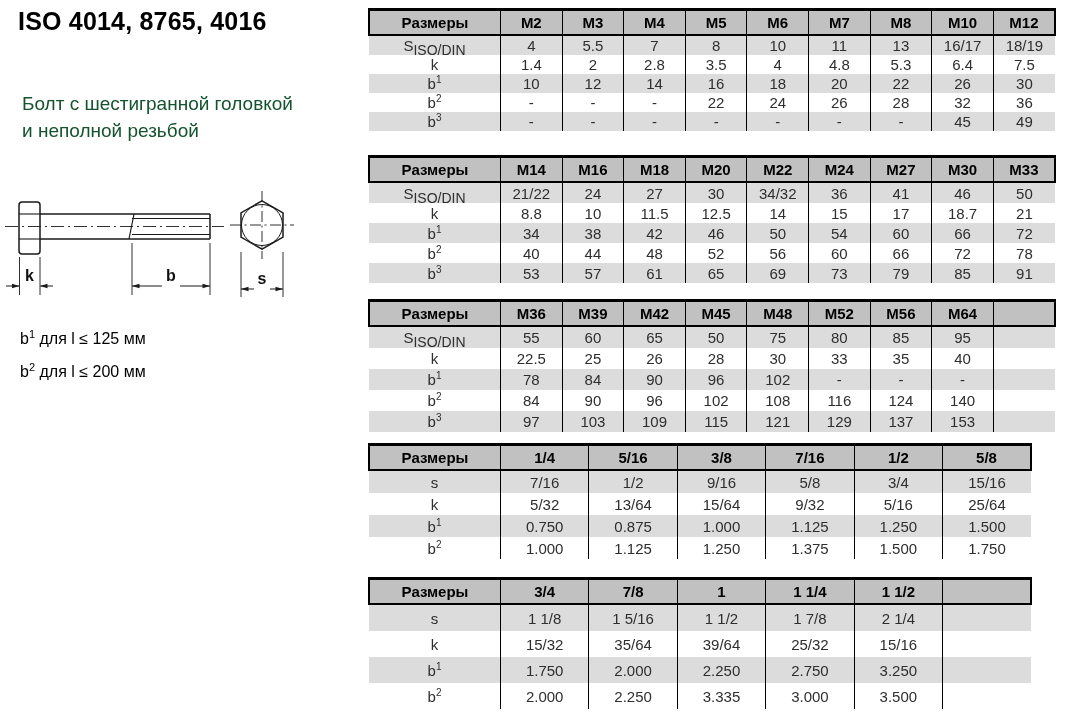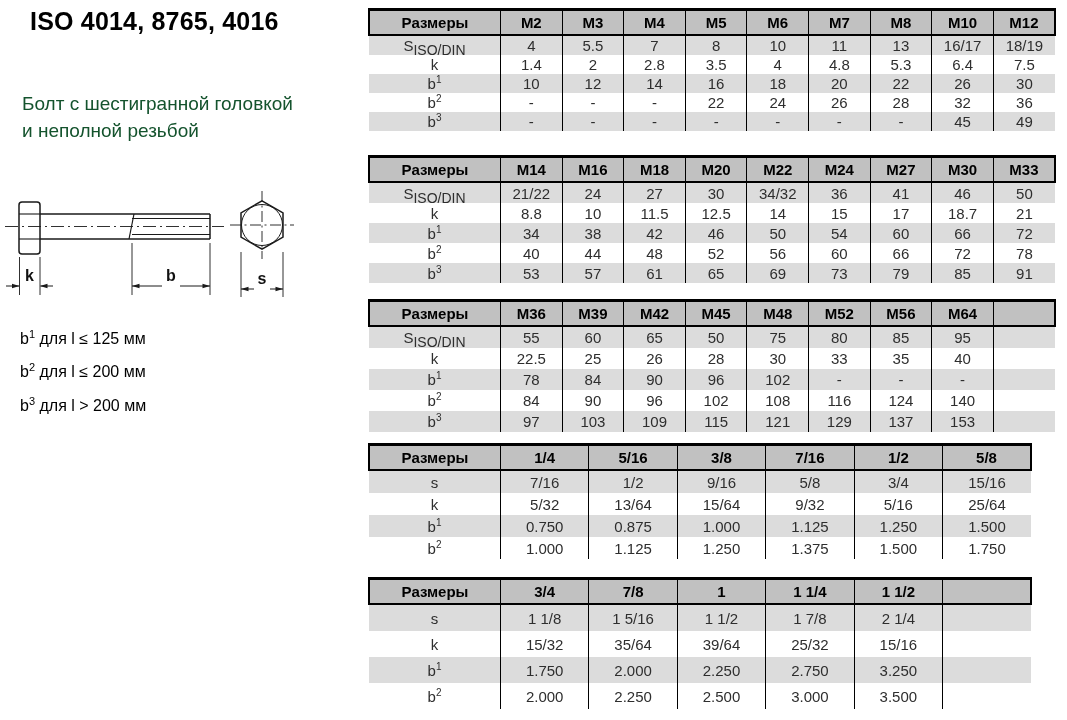--- a/index.html
+++ b/index.html
@@ -3,21 +3,21 @@
 <meta charset="utf-8">
 <style>
   html,body{margin:0;padding:0;}
   body{
     width:1067px;height:720px;position:relative;overflow:hidden;
     background:#ffffff;
     font-family:"Liberation Sans", sans-serif;
     -webkit-font-smoothing:antialiased;
   }
   
-  .title-block{position:absolute;left:30px;top:4px;text-align:center;}
+  .title-block{position:absolute;left:18px;top:4px;text-align:center;}
   .title-line{font-size:25px;font-weight:bold;color:#000;line-height:34px;letter-spacing:.2px;}
   .subtitle-block{position:absolute;left:22px;top:90px;}
   .subtitle-line{font-size:19px;color:#14532d;line-height:27px;}
 
   
   .diagram-wrap{position:absolute;left:0;top:185px;width:370px;height:138px;}
   .diagram-wrap svg{display:block;}
   .dim-label{font-family:"Liberation Sans",sans-serif;font-size:16px;font-weight:bold;fill:#111;}
 
   
@@ -135,21 +135,20 @@
       <polygon points="241,104 248.5,101.7 248.5,106.3" stroke="none"></polygon>
       <polygon points="283,104 275.5,101.7 275.5,106.3" stroke="none"></polygon>
       <text class="dim-label" x="262" y="99" text-anchor="middle" stroke="none">s</text>
     </g>
   </svg>
 </div>
 
 <div class="footnotes">
   <div class="footnote"><span>b</span><sup>1</sup> <span>для l ≤ 125 мм</span></div>
   <div class="footnote"><span>b</span><sup>2</sup> <span>для l ≤ 200 мм</span></div>
-  <div class="footnote"><span>b</span><sup>3</sup> <span>для l &gt; 200 мм</span></div>
 </div>
 
 <div class="tbl-wrap t1 metric">
     <table class="dim-table">
       <thead>
         <tr>
           <th class="lbl-col">Размеры</th>
           <th>M2</th>
           <th>M3</th>
           <th>M4</th>
@@ -476,20 +475,20 @@
           <td>2.000</td>
           <td>2.250</td>
           <td>2.750</td>
           <td>3.250</td>
           <td></td>
         </tr>
         <tr class="plain">
           <td class="lbl-col"><span>b</span><sup>2</sup></td>
           <td>2.000</td>
           <td>2.250</td>
-          <td>2.500</td>
+          <td>3.335</td>
           <td>3.000</td>
           <td>3.500</td>
           <td></td>
         </tr>
       </tbody>
     </table>
   </div>
 
 </body></html>

